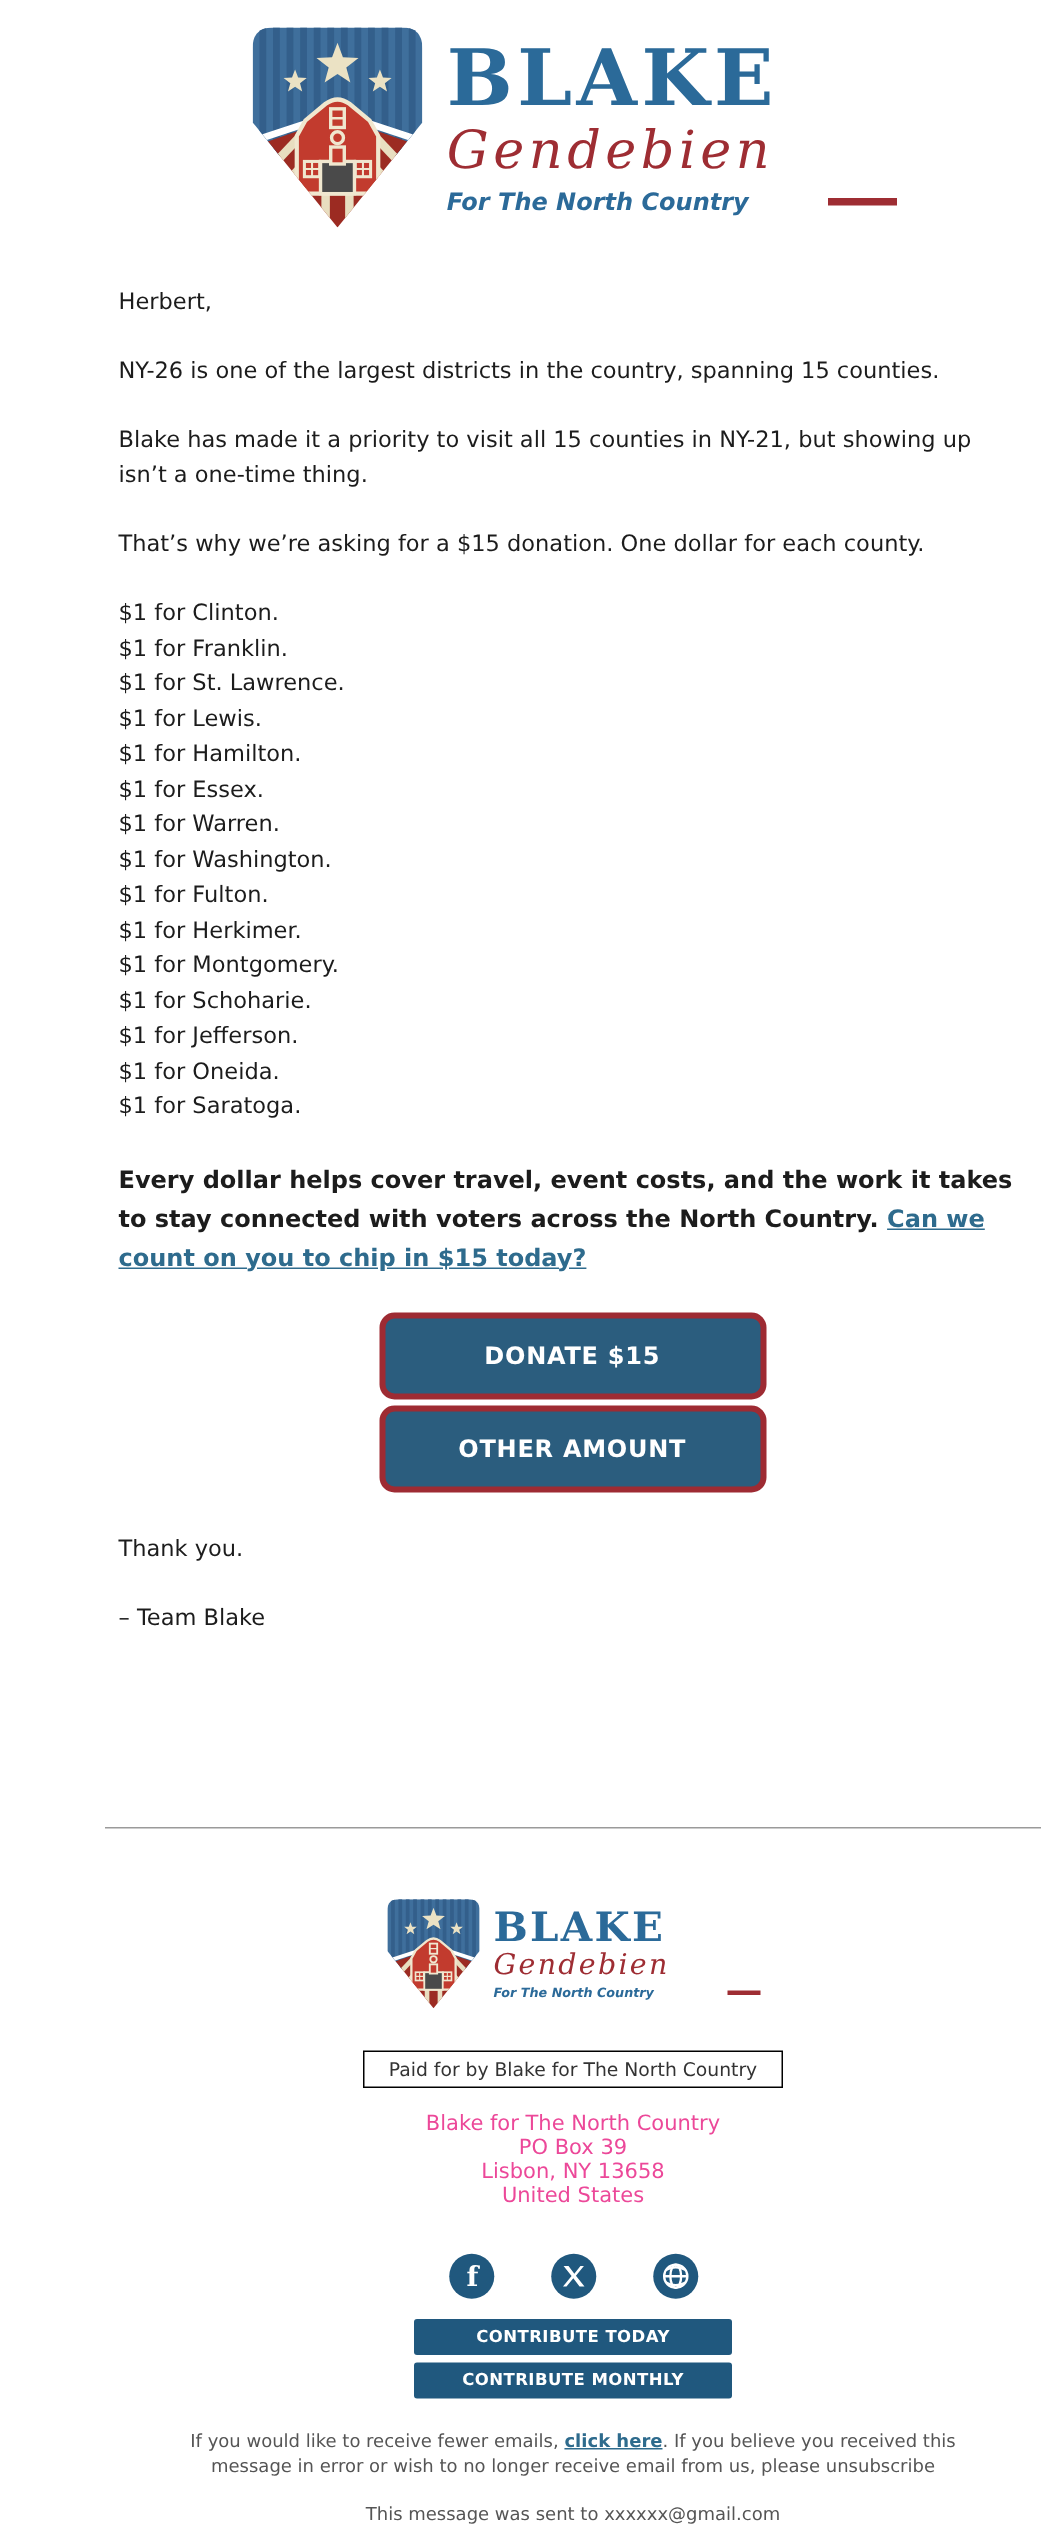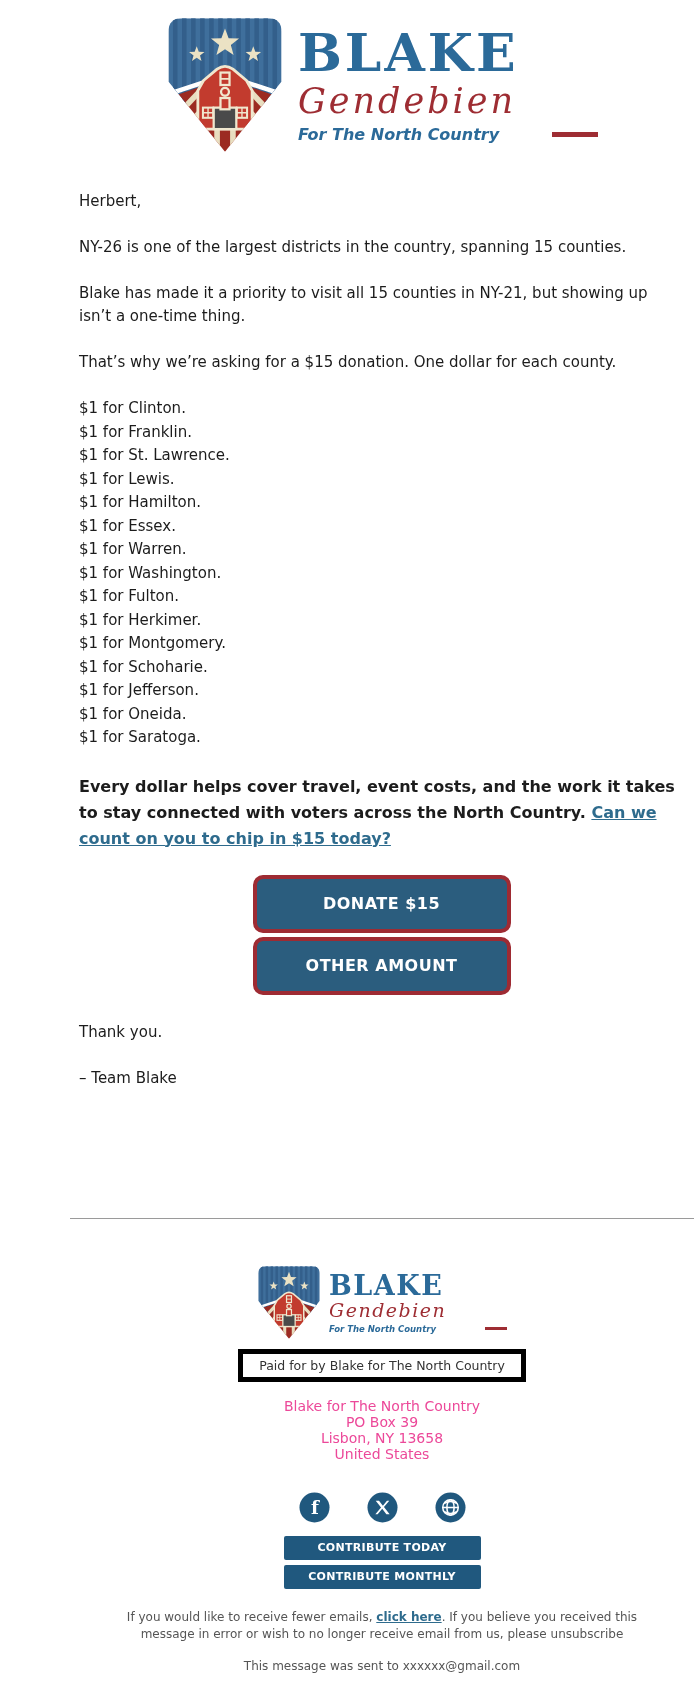--- a/index.html
+++ b/index.html
@@ -55,29 +55,29 @@
     color:#ffffff;font-weight:bold;font-size:16px;letter-spacing:0.5px;
     text-decoration:none;cursor:pointer;
   }
 
   .signature{margin-bottom:0;}
 
   
   .divider{border:none;border-top:1px solid #9a9a9a;margin:128px 38px 0 38px;}
   .footer{text-align:center;}
   .paid-box{
-    display:inline-block;margin-top:4px;border:5px solid #000000;
+    display:inline-block;margin-top:22px;border:1px solid #000000;
     padding:4px 16px;font-size:12.5px;color:#333333;
   }
   .address{margin-top:16px;font-size:14px;line-height:16px;color:#ec4899;}
   .social-row{margin-top:30px;display:flex;justify-content:center;gap:37px;}
   .social{display:block;width:31px;height:31px;cursor:pointer;}
   .contrib-stack{margin-top:13px;display:flex;flex-direction:column;align-items:center;gap:5px;}
   .contrib-btn{
-    width:197px;height:24px;display:flex;align-items:center;justify-content:center;
+    width:212px;height:24px;display:flex;align-items:center;justify-content:center;
     background:#20587e;border-radius:2px;color:#ffffff;font-weight:bold;
     font-size:11px;letter-spacing:0.3px;text-decoration:none;cursor:pointer;
   }
   .fine-print{margin:20px auto 0 auto;width:560px;font-size:12px;line-height:17px;color:#555555;}
   .fine-link{color:#2e6b8d;font-weight:bold;text-decoration:underline;cursor:pointer;}
   .sent-to{margin:16px 0 14px 0;font-size:12px;color:#555555;}
 </style>
 </head>
 <body>
 

